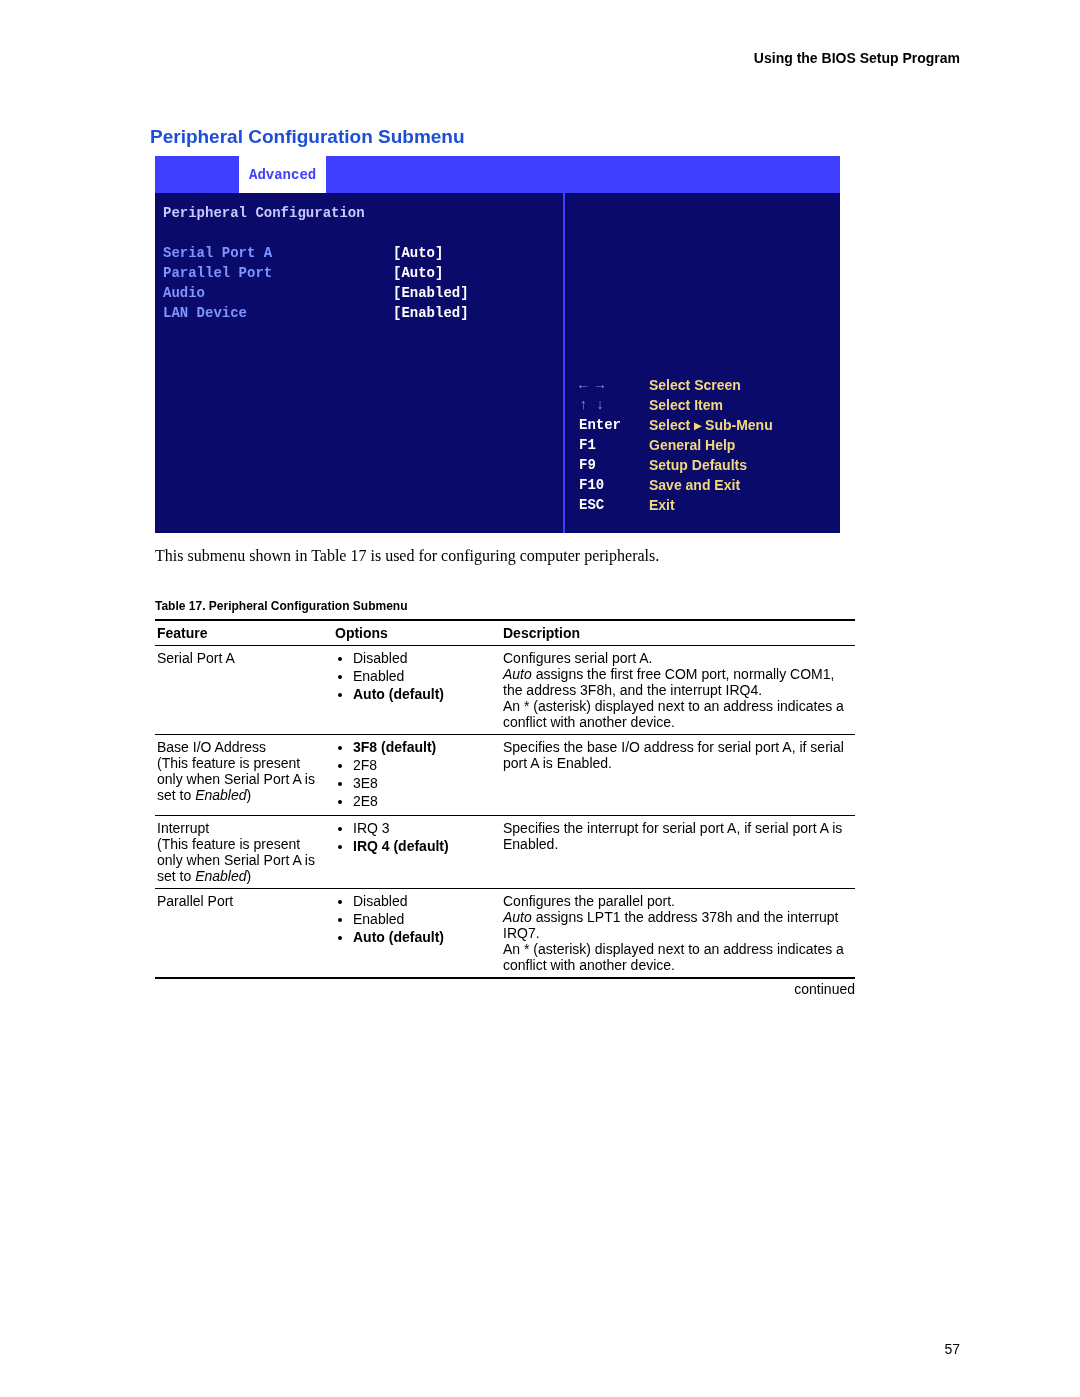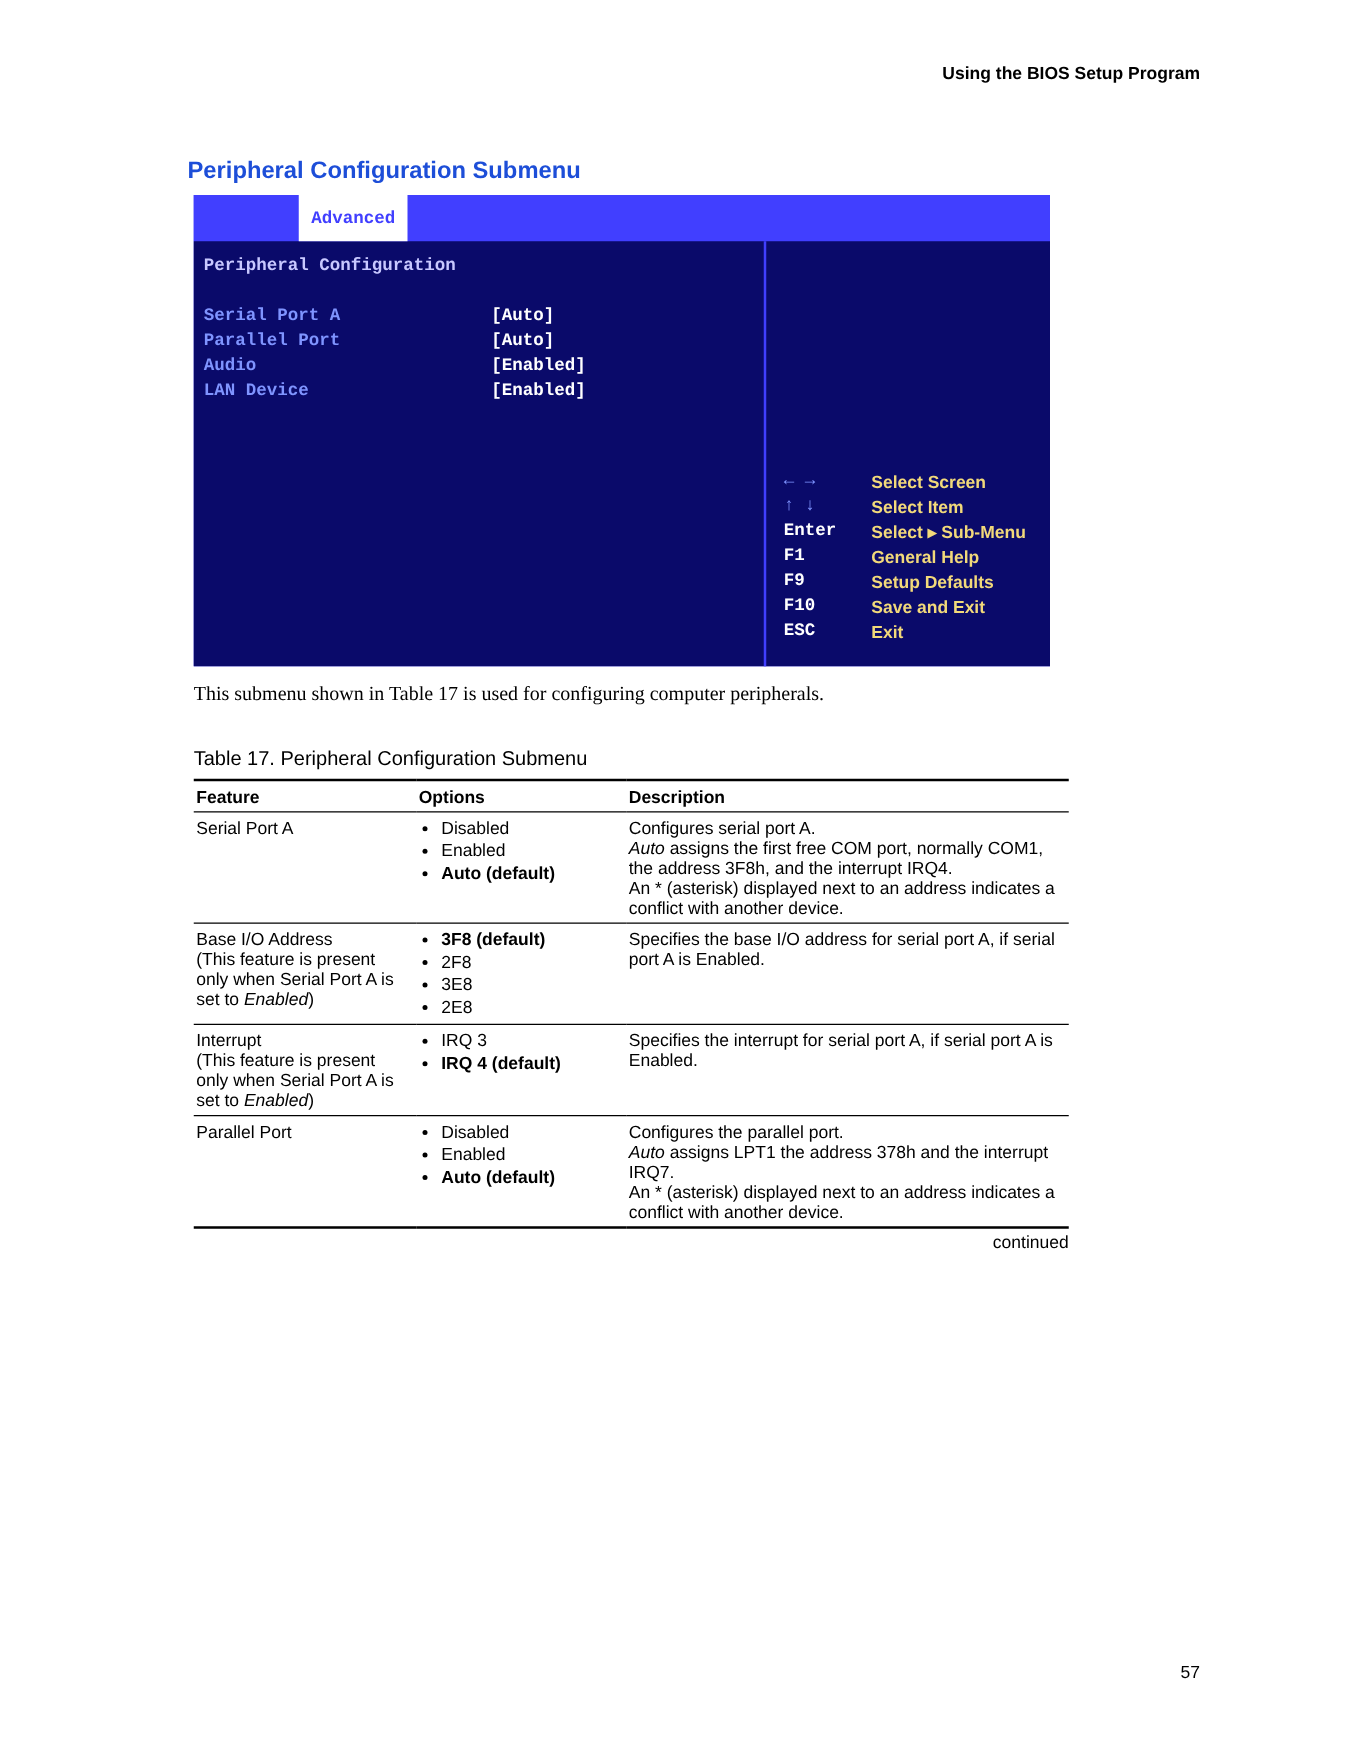--- a/index.html
+++ b/index.html
@@ -50,21 +50,21 @@
     padding: 3px 10px;
     display: flex;
     align-items: center;
   }
   .bios-body {
     display: flex;
     background: #0a0a6a;
     height: 340px;
   }
   .bios-left {
-    width: 456px;
+    width: 408px;
     padding: 10px 8px 8px 8px;
     box-sizing: border-box;
   }
   .bios-right {
     flex: 1;
     border-left: 2px solid #413fff;
     padding: 10px 8px 8px 14px;
     box-sizing: border-box;
     display: flex;
     flex-direction: column;
@@ -77,22 +77,22 @@
   .help-row { display: flex; line-height: 20px; }
   .help-key { width: 70px; color: #fff; }
   .help-key.sym { color: #7f94ff; }
   .help-desc { color: #f2d97a; }
   .caption-para {
     font-family: "Times New Roman", serif;
     font-size: 16px;
     margin: 14px 0 34px 5px;
   }
   .table-title {
-    font-weight: normal;
-    font-size: 16px;
+    font-weight: bold;
+    font-size: 12px;
     margin-left: 5px;
     margin-bottom: 6px;
   }
   table.feature {
     width: 700px;
     margin-left: 5px;
     border-collapse: collapse;
     font-size: 14px;
   }
   table.feature th {
@@ -120,21 +120,21 @@
   .bold { font-weight: bold; }
   .italic { font-style: italic; text-align: center; }
   .continued {
     text-align: right;
     font-size: 14px;
     margin-right: 105px;
     margin-top: 2px;
   }
   .page-num {
     position: absolute;
-    bottom: 52px;
+    bottom: 40px;
     right: 120px;
     font-size: 14px;
   }
   .tri { font-family: Arial, sans-serif; }
 </style>
 </head>
 <body>
 
 <div class="page">
   <div class="running-header">Using the BIOS Setup Program</div>

